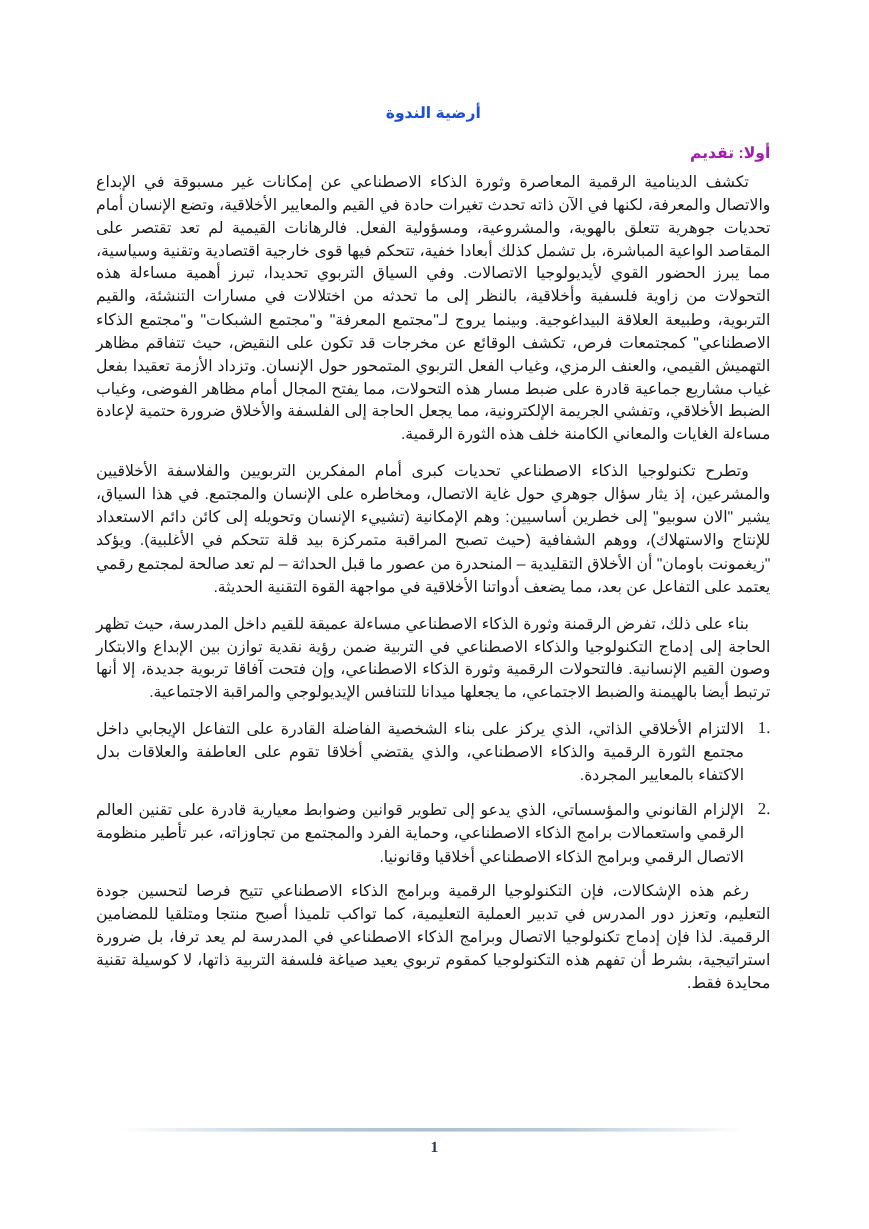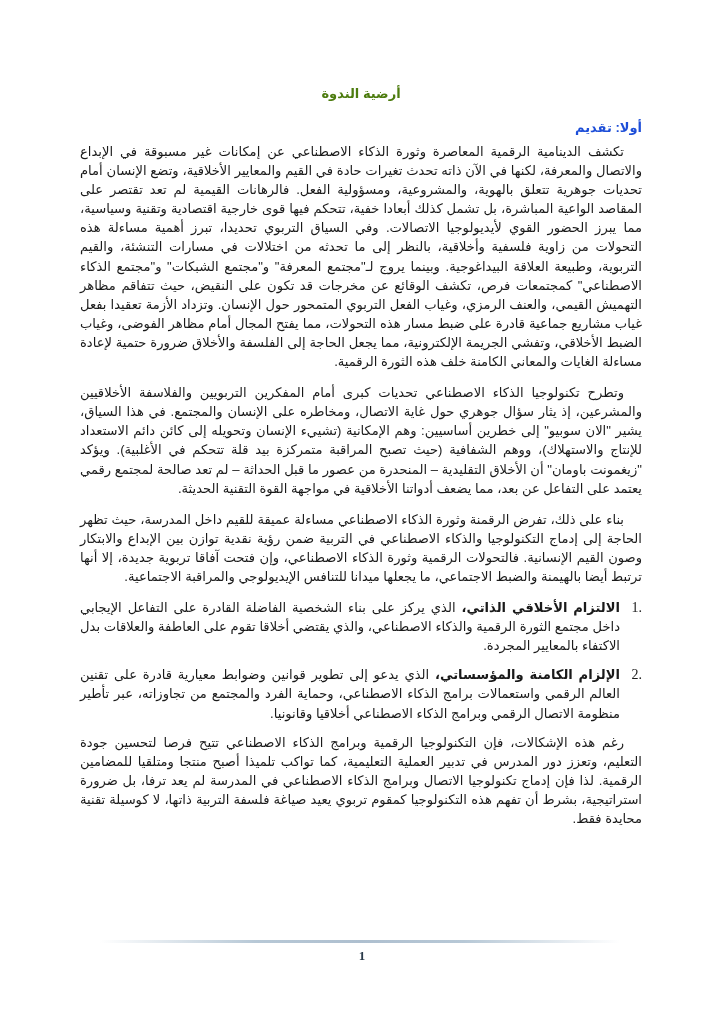--- a/index.html
+++ b/index.html
@@ -8,39 +8,39 @@
     position: relative;
     font-family: "Liberation Sans", "DejaVu Sans", sans-serif;
     color: #1a1a1a;
   }
   .page {
     position: absolute; left: 80px; top: 0; width: 562px;
     direction: rtl; text-align: justify;
   }
   .doc-title {
     position: absolute; top: 86px; left: 0; width: 562px;
-    text-align: center; color: #4d7c0f; font-weight: bold;
+    text-align: center; color: #1d4ed8; font-weight: bold;
     font-size: 13px;
   }
   .section-heading {
     position: absolute; top: 120px; right: 0;
-    color: #1d4ed8; font-weight: bold; font-size: 13px;
+    color: #a21caf; font-weight: bold; font-size: 13px;
   }
   .body {
     position: absolute; top: 142px; right: 0; width: 562px;
     font-size: 13.1px; line-height: 19.1px; margin-left: 19px;
   }
   .para { margin: 0 0 12px 0; text-indent: 18px; }
   ol.items { margin: 0 0 10px 0; padding: 0 22px 0 0; list-style: none; }
   ol.items li { position: relative; margin-bottom: 10px; }
   .num {
     position: absolute; right: -22px; top: 0;
     font-family: "Liberation Serif", serif; font-size: 14px; direction: ltr;
   }
-  .item-lead { font-weight: bold; }
+  .item-lead { font-weight: normal; }
   .footer-line {
     position: absolute; left: 100px; top: 940px; width: 520px; height: 3px;
     background: linear-gradient(to right, rgba(180,200,215,0), #b7c8d6 30%, #aebfcf 50%, #b7c8d6 70%, rgba(180,200,215,0));
   }
   .page-number {
     position: absolute; left: 0; top: 948px; width: 724px; text-align: center;
     font-family: "Liberation Serif", serif; font-weight: bold; font-size: 13px; color: #2a3a4a;
   }
 </style>
 </head>
@@ -55,21 +55,21 @@
     <p class="para">وتطرح تكنولوجيا الذكاء الاصطناعي تحديات كبرى أمام المفكرين التربويين والفلاسفة الأخلاقيين والمشرعين، إذ يثار سؤال جوهري حول غاية الاتصال، ومخاطره على الإنسان والمجتمع. في هذا السياق، يشير "الان سوبيو" إلى خطرين أساسيين: وهم الإمكانية (تشييء الإنسان وتحويله إلى كائن دائم الاستعداد للإنتاج والاستهلاك)، ووهم الشفافية (حيث تصبح المراقبة متمركزة بيد قلة تتحكم في الأغلبية). ويؤكد "زيغمونت باومان" أن الأخلاق التقليدية – المنحدرة من عصور ما قبل الحداثة – لم تعد صالحة لمجتمع رقمي يعتمد على التفاعل عن بعد، مما يضعف أدواتنا الأخلاقية في مواجهة القوة التقنية الحديثة.</p>
     <p class="para">بناء على ذلك، تفرض الرقمنة وثورة الذكاء الاصطناعي مساءلة عميقة للقيم داخل المدرسة، حيث تظهر الحاجة إلى إدماج التكنولوجيا والذكاء الاصطناعي في التربية ضمن رؤية نقدية توازن بين الإبداع والابتكار وصون القيم الإنسانية. فالتحولات الرقمية وثورة الذكاء الاصطناعي، وإن فتحت آفاقا تربوية جديدة، إلا أنها ترتبط أيضا بالهيمنة والضبط الاجتماعي، ما يجعلها ميدانا للتنافس الإيديولوجي والمراقبة الاجتماعية.</p>
 
     <ol class="items">
       <li>
         <span class="num">1.</span>
         <span class="item-lead">الالتزام الأخلاقي الذاتي،</span><span> الذي يركز على بناء الشخصية الفاضلة القادرة على التفاعل الإيجابي داخل مجتمع الثورة الرقمية والذكاء الاصطناعي، والذي يقتضي أخلاقا تقوم على العاطفة والعلاقات بدل الاكتفاء بالمعايير المجردة.</span>
       </li>
       <li>
         <span class="num">2.</span>
-        <span class="item-lead">الإلزام الكامنة والمؤسساتي،</span><span> الذي يدعو إلى تطوير قوانين وضوابط معيارية قادرة على تقنين العالم الرقمي واستعمالات برامج الذكاء الاصطناعي، وحماية الفرد والمجتمع من تجاوزاته، عبر تأطير منظومة الاتصال الرقمي وبرامج الذكاء الاصطناعي أخلاقيا وقانونيا.</span>
+        <span class="item-lead">الإلزام القانوني والمؤسساتي،</span><span> الذي يدعو إلى تطوير قوانين وضوابط معيارية قادرة على تقنين العالم الرقمي واستعمالات برامج الذكاء الاصطناعي، وحماية الفرد والمجتمع من تجاوزاته، عبر تأطير منظومة الاتصال الرقمي وبرامج الذكاء الاصطناعي أخلاقيا وقانونيا.</span>
       </li>
     </ol>
 
     <p class="para">رغم هذه الإشكالات، فإن التكنولوجيا الرقمية وبرامج الذكاء الاصطناعي تتيح فرصا لتحسين جودة التعليم، وتعزز دور المدرس في تدبير العملية التعليمية، كما تواكب تلميذا أصبح منتجا ومتلقيا للمضامين الرقمية. لذا فإن إدماج تكنولوجيا الاتصال وبرامج الذكاء الاصطناعي في المدرسة لم يعد ترفا، بل ضرورة استراتيجية، بشرط أن تفهم هذه التكنولوجيا كمقوم تربوي يعيد صياغة فلسفة التربية ذاتها، لا كوسيلة تقنية محايدة فقط.</p>
   </div>
 </div>
 
 <div class="footer-line"></div>
 <div class="page-number">1</div>
 

